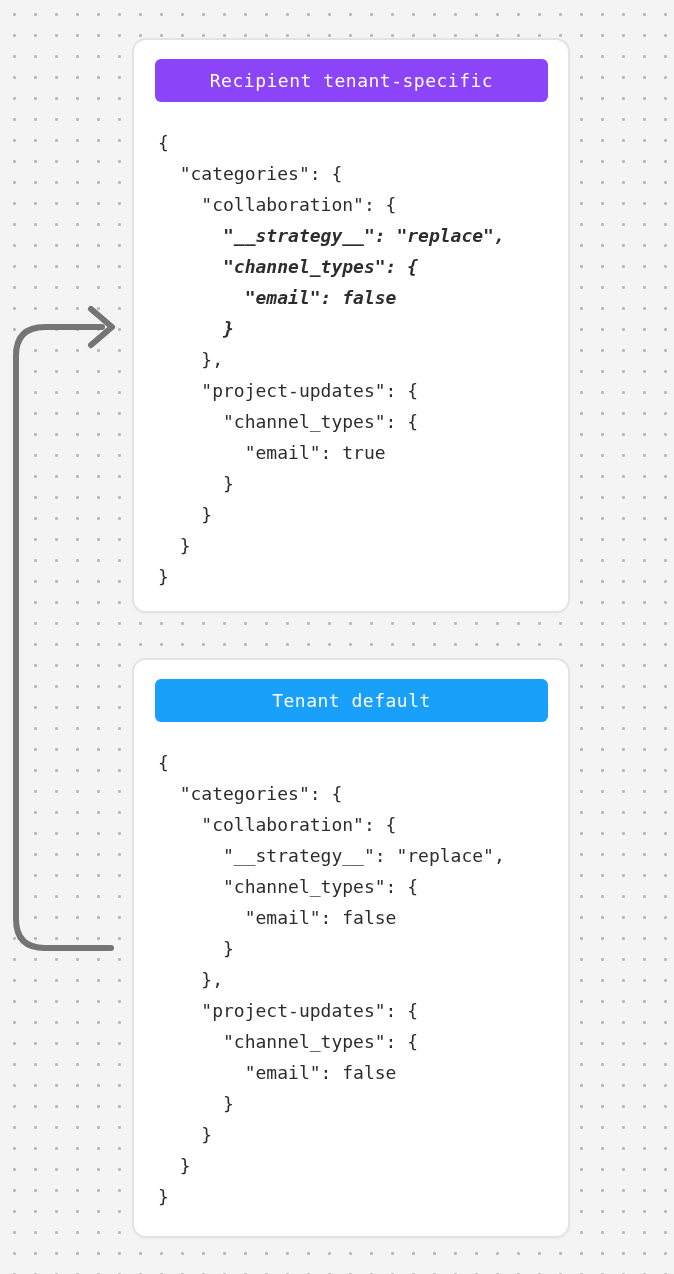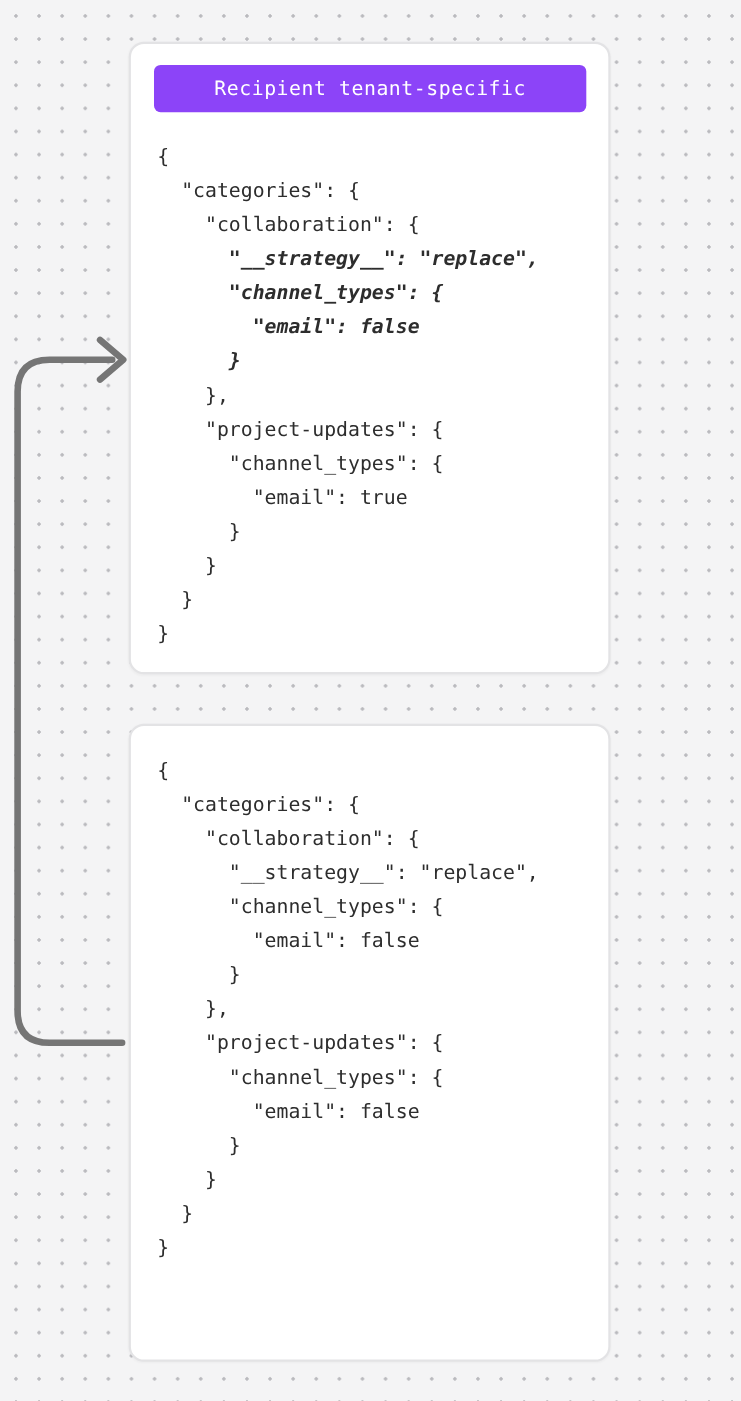--- a/index.html
+++ b/index.html
@@ -20,21 +20,21 @@
   .arrow-svg {
     position: absolute;
     left: 0;
     top: 0;
     width: 674px;
     height: 1274px;
     pointer-events: none;
   }
   .card {
     position: absolute;
-    left: 117px;
+    left: 132px;
     width: 438px;
     background: #ffffff;
     border: 2px solid #e3e3e5;
     border-radius: 14px;
     box-sizing: border-box;
     box-shadow: 0 1px 2px rgba(0,0,0,0.03);
   }
   .card-top { top: 38px; height: 575px; }
   .card-bottom { top: 658px; height: 580px; }
   .badge {
@@ -71,16 +71,17 @@
     <path d="M 111 948 L 45 948 Q 16 948 16 919 L 16 356 Q 16 327 45 327 L 102 327" stroke="#757575" stroke-width="6" stroke-linecap="round" stroke-linejoin="round"></path>
     <path d="M 91 309 L 112 327 L 91 345" stroke="#757575" stroke-width="6" stroke-linecap="round" stroke-linejoin="round"></path>
   </svg>
 
   <div class="card card-top">
     <div class="badge" style="background-color: rgb(140, 68, 248);">Recipient tenant-specific</div>
     <div class="code"><div class="code-line">{</div><div class="code-line">  "categories": {</div><div class="code-line">    "collaboration": {</div><div class="code-line em">      "__strategy__": "replace",</div><div class="code-line em">      "channel_types": {</div><div class="code-line em">        "email": false</div><div class="code-line em">      }</div><div class="code-line">    },</div><div class="code-line">    "project-updates": {</div><div class="code-line">      "channel_types": {</div><div class="code-line">        "email": true</div><div class="code-line">      }</div><div class="code-line">    }</div><div class="code-line">  }</div><div class="code-line">}</div></div>
   </div>
 
   <div class="card card-bottom">
+    <div class="badge" style="background-color: rgb(24, 160, 251);">Tenant default</div>
     <div class="code"><div class="code-line">{</div><div class="code-line">  "categories": {</div><div class="code-line">    "collaboration": {</div><div class="code-line">      "__strategy__": "replace",</div><div class="code-line">      "channel_types": {</div><div class="code-line">        "email": false</div><div class="code-line">      }</div><div class="code-line">    },</div><div class="code-line">    "project-updates": {</div><div class="code-line">      "channel_types": {</div><div class="code-line">        "email": false</div><div class="code-line">      }</div><div class="code-line">    }</div><div class="code-line">  }</div><div class="code-line">}</div></div>
   </div>
 
 </div>
 
 </body></html>

